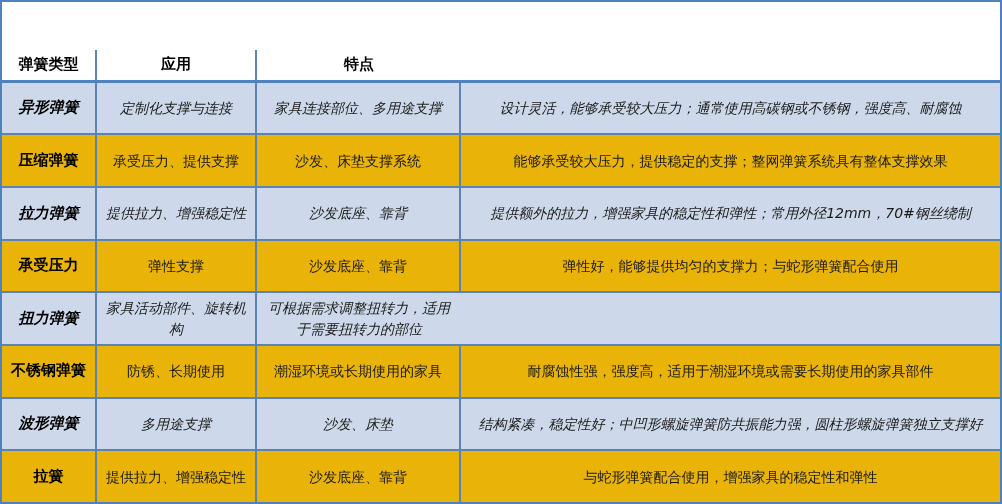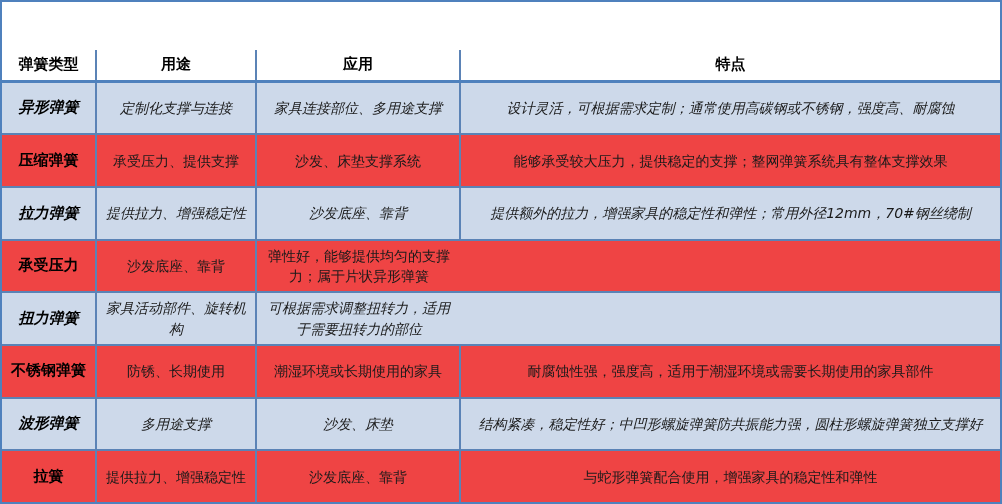--- a/index.html
+++ b/index.html
@@ -36,21 +36,21 @@
     flex:0 0 55px;
     background:var(--header-bg);
     border-bottom:3px solid var(--border-outer);
   }
   .tbody{
     display:flex;
     flex-direction:column;
     flex:1;
   }
   .tbody .row{
-    background:#ef4444;
+    background:#eab308;
   }
   .tbody .row.alt{
     background:var(--alt-row-bg);
     font-style:italic;
   }
   .tbody .row:not(:last-child){
     border-bottom:2px solid var(--border-inner);
   }
   .cell{
     display:flex;
@@ -77,47 +77,47 @@
     font-size:15px;
     color:#000000;
   }
 </style>
 </head>
 <body>
 
 <div class="table-wrap">
   <div class="row header">
     <div class="cell col0 th">弹簧类型</div>
-    <div class="cell col1 th">用途</div>
     <div class="cell col2 th">应用</div>
     <div class="cell col3 th">特点</div>
   </div>
   <div class="tbody">
       <div class="row alt">
         <div class="cell col0">异形弹簧</div>
         <div class="cell col1">定制化支撑与连接</div>
         <div class="cell col2">家具连接部位、多用途支撑</div>
-        <div class="cell col3">设计灵活，可根据需求定制；通常使用高碳钢或不锈钢，强度高、耐腐蚀</div>
+        <div class="cell col3">设计灵活，能够承受较大压力；通常使用高碳钢或不锈钢，强度高、耐腐蚀</div>
       </div>
       <div class="row">
         <div class="cell col0">压缩弹簧</div>
         <div class="cell col1">承受压力、提供支撑</div>
         <div class="cell col2">沙发、床垫支撑系统</div>
         <div class="cell col3">能够承受较大压力，提供稳定的支撑；整网弹簧系统具有整体支撑效果</div>
       </div>
       <div class="row alt">
         <div class="cell col0">拉力弹簧</div>
         <div class="cell col1">提供拉力、增强稳定性</div>
         <div class="cell col2">沙发底座、靠背</div>
         <div class="cell col3">提供额外的拉力，增强家具的稳定性和弹性；常用外径12mm，70#钢丝绕制</div>
       </div>
       <div class="row">
         <div class="cell col0">承受压力</div>
+        <div class="cell col1">弹性支撑</div>
         <div class="cell col2">沙发底座、靠背</div>
-        <div class="cell col3">弹性好，能够提供均匀的支撑力；属于片状异形弹簧</div>
+        <div class="cell col3">弹性好，能够提供均匀的支撑力；与蛇形弹簧配合使用</div>
       </div>
       <div class="row alt">
         <div class="cell col0">扭力弹簧</div>
         <div class="cell col2">家具活动部件、旋转机构</div>
         <div class="cell col3">可根据需求调整扭转力，适用于需要扭转力的部位</div>
       </div>
       <div class="row">
         <div class="cell col0">不锈钢弹簧</div>
         <div class="cell col1">防锈、长期使用</div>
         <div class="cell col2">潮湿环境或长期使用的家具</div>

